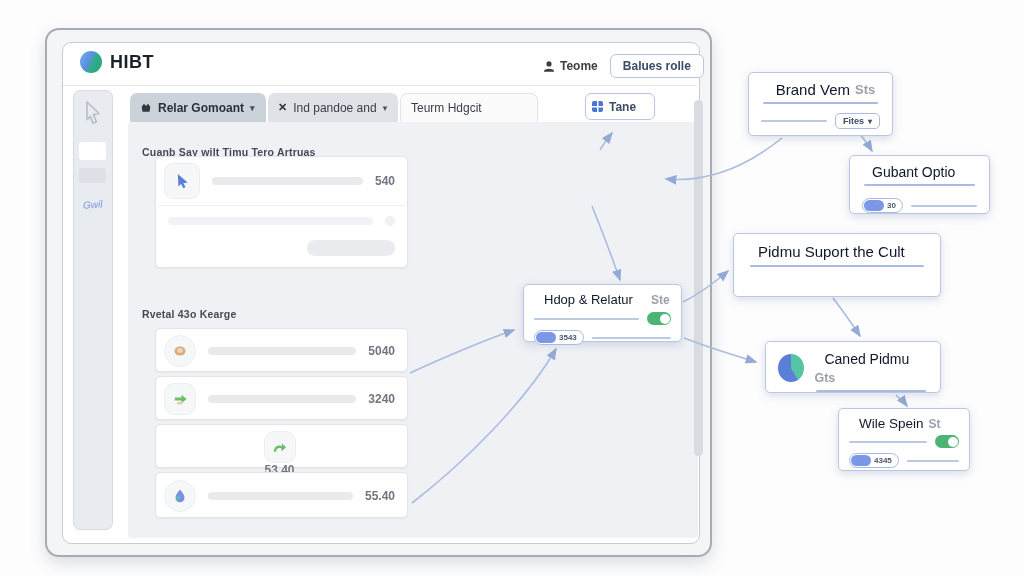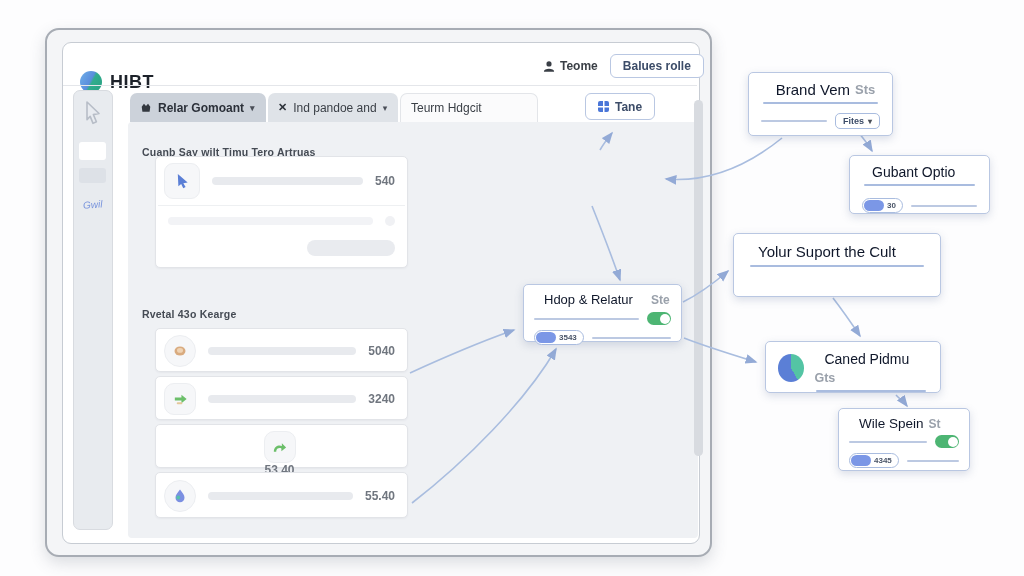--- a/index.html
+++ b/index.html
@@ -7,21 +7,21 @@
          font-family:"Liberation Sans",sans-serif;color:#2a2f37;}
   .abs{position:absolute;}
 
   
   .frame{left:45px;top:28px;width:663px;height:525px;border:2px solid #a7acb4;border-radius:14px;
          background:#f4f5f7;box-shadow:0 6px 16px rgba(60,70,90,.18);z-index:1;}
   .appwin{left:62px;top:42px;width:636px;height:500px;background:#fff;border:1px solid #c7ccd3;
           border-radius:9px;z-index:2;}
 
   
-  .hdr-logo{left:80px;top:51px;display:flex;align-items:center;gap:8px;z-index:3;margin-top:20px;}
+  .hdr-logo{left:80px;top:51px;display:flex;align-items:center;gap:8px;z-index:3;}
   .logo-dot{width:22px;height:22px;border-radius:50%;
             background:linear-gradient(118deg,#6fb0e8 0%,#5a8ddd 46%,#31ad8d 54%,#2aa184 100%);}
   .logo-txt{font-size:18px;font-weight:800;letter-spacing:.5px;color:#1d222a;}
   .hdr-right{left:543px;top:54px;display:flex;align-items:center;gap:12px;z-index:3;}
   .teams{display:flex;align-items:center;gap:5px;font-size:12px;font-weight:600;color:#3a3f46;}
   .btn-balance{border:1px solid #b9c7e2;border-radius:6px;background:#fff;padding:4px 12px;
                font-size:12px;color:#3c4c68;font-weight:600;}
   .hdr-line{left:63px;top:85px;width:634px;height:1px;background:#e4e6ea;z-index:3;}
 
   
@@ -34,21 +34,21 @@
 
   
   .tab{top:93px;height:29px;display:flex;align-items:center;gap:6px;padding:0 10px;box-sizing:border-box;
        border-radius:7px 7px 0 0;font-size:12px;z-index:3;}
   .tab1{left:130px;width:136px;background:#ccd2da;font-weight:700;color:#2b3039;}
   .tab2{left:268px;width:130px;background:#dfe3e8;color:#3a3f46;}
   .tab3{left:400px;width:138px;background:#fbfbfc;border:1px solid #e3e5e9;border-bottom:none;color:#3a3f46;}
   .caret{font-size:9px;color:#4a4f58;}
   .xmark{font-size:11px;font-weight:700;color:#2e333b;}
   .btn-tane{left:585px;top:93px;width:70px;height:27px;background:#fff;border:1px solid #b9c7e2;border-radius:6px;
-            display:flex;align-items:center;justify-content:center;gap:6px;font-size:12px;font-weight:600;
+            display:flex;align-items:center;gap:6px;font-size:12px;font-weight:600;
             color:#3c4c68;box-sizing:border-box;z-index:3;}
   .grid-icon{width:11px;height:11px;border-radius:2px;background:
      linear-gradient(#fff,#fff) 50% 0/1.5px 100% no-repeat,
      linear-gradient(#fff,#fff) 0 50%/100% 1.5px no-repeat,#4a76d8;}
 
   
   .panel{left:128px;top:122px;width:570px;height:416px;background:#eff1f4;border-radius:4px;z-index:2;}
   .sec-title{font-size:10.5px;font-weight:700;color:#454b54;letter-spacing:.2px;z-index:3;}
   .card{background:#fff;border:1px solid #e2e4e8;border-radius:5px;box-sizing:border-box;z-index:3;
         box-shadow:0 1px 2px rgba(80,90,110,.06);}
@@ -280,21 +280,21 @@
     <div class="noderow" style="margin-top:12px;">
       <span class="pillbadge">
         <span class="pill"></span>
         <span class="pilltext">30</span>
       </span>
       <span class="hline"></span>
     </div>
   </div>
 
   <div class="node" style="left:733px;top:233px;width:208px;height:64px;padding:9px 14px;">
-    <div class="node-title" style="font-size:15px;">Yolur Suport the Cult</div>
+    <div class="node-title" style="font-size:15px;">Pidmu Suport the Cult</div>
     <div class="underline" style="margin:5px 2px 0 2px;"></div>
   </div>
 
   <div class="node" style="left:765px;top:341px;width:176px;height:52px;padding:8px 12px;">
     <div class="node-titlerow" style="gap:10px;">
       <span class="pie-icon"></span>
       <span>
         <span class="node-title" style="font-size:14px;">Caned Pidmu</span>
         <span class="node-suffix" style="font-size:12.5px;text-align:right;">Gts</span>
       </span>

